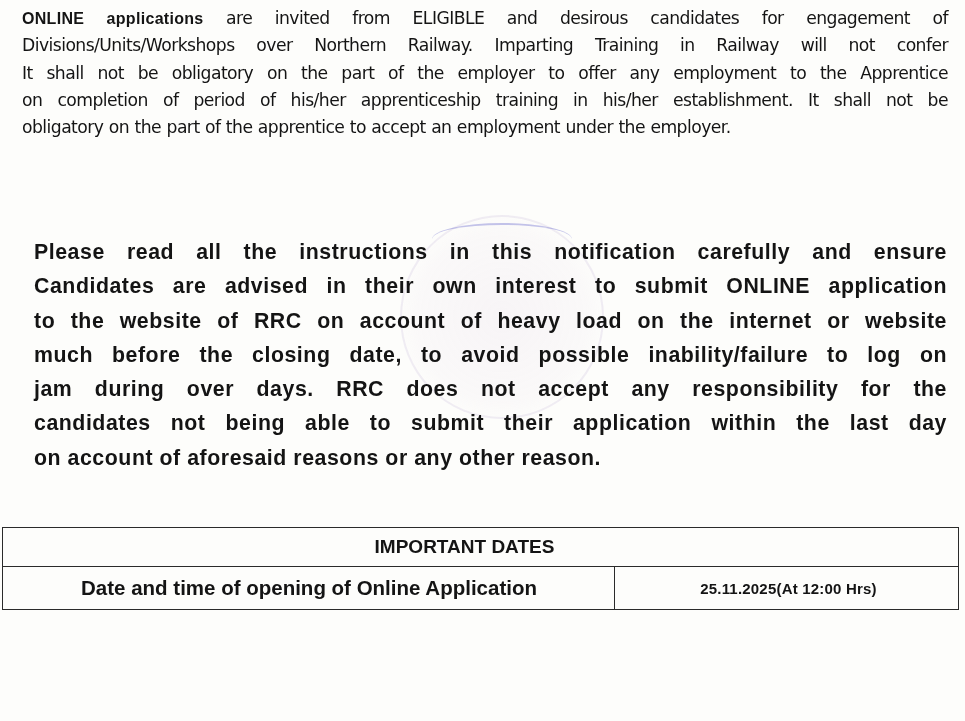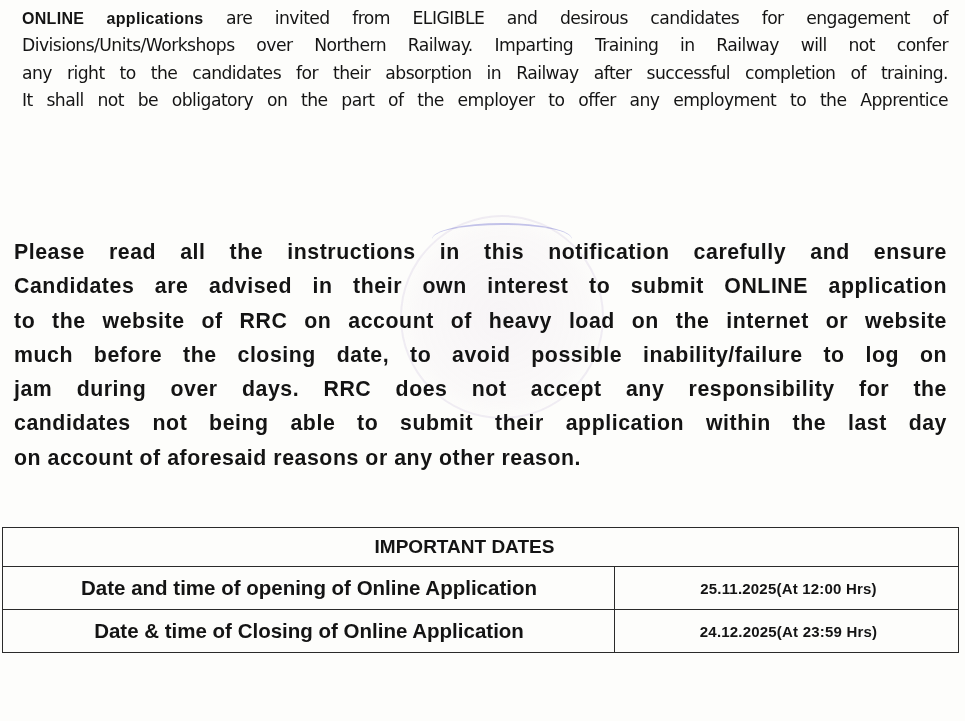--- a/index.html
+++ b/index.html
@@ -73,20 +73,21 @@
     top: 235px;
     width: 933px;
     font-family: "Liberation Sans", sans-serif;
     font-weight: bold;
     font-size: 21.3px;
     letter-spacing: 0.55px;
   }
   .para2 .line {
     height: 34.3px;
     line-height: 34.3px;
+    margin-left: 20px;
   }
   table.dates {
     position: absolute;
     left: 2px;
     top: 527px;
     width: 957px;
     border-collapse: collapse;
     font-family: "Liberation Sans", sans-serif;
     font-weight: bold;
     font-size: 20.5px;
@@ -120,22 +121,23 @@
 </head>
 <body>
 
 <div class="page">
 
   <div class="watermark"></div>
 
   <div class="para1">
     <span class="line"><span class="lead">ONLINE applications</span><span> are invited from ELIGIBLE and desirous candidates for engagement of</span></span>
     <span class="line">Divisions/Units/Workshops over Northern Railway. Imparting Training in Railway will not confer</span>
-    <span class="line">any right to the candidates for their absorption in Railway after successful completion of training.</span>
     <span class="line">It shall not be obligatory on the part of the employer to offer any employment to the Apprentice</span>
+    <span class="line">on completion of period of his/her apprenticeship training in his/her establishment. It shall not be</span>
+    <span class="line last">obligatory on the part of the apprentice to accept an employment under the employer.</span>
   </div>
 
   <div class="para2">
     <span class="line">Please read all the instructions in this notification carefully and ensure</span>
     <span class="line">Candidates are advised in their own interest to submit ONLINE application</span>
     <span class="line">to the website of RRC on account of heavy load on the internet or website</span>
     <span class="line">much before the closing date, to avoid possible inability/failure to log on</span>
     <span class="line">jam during over days. RRC does not accept any responsibility for the</span>
     <span class="line">candidates not being able to submit their application within the last day</span>
     <span class="line last">on account of aforesaid reasons or any other reason.</span>
@@ -145,20 +147,16 @@
     <thead>
       <tr>
         <th colspan="2">IMPORTANT DATES</th>
       </tr>
     </thead>
     <tbody>
       <tr>
         <td class="label">Date and time of opening of Online Application</td>
         <td class="value">25.11.2025(At 12:00 Hrs)</td>
       </tr>
-      <tr>
-        <td class="label">Date &amp; time of Closing of Online Application</td>
-        <td class="value">24.12.2025(At 23:59 Hrs)</td>
-      </tr>
     </tbody>
   </table>
 
 </div>
 
 </body></html>

